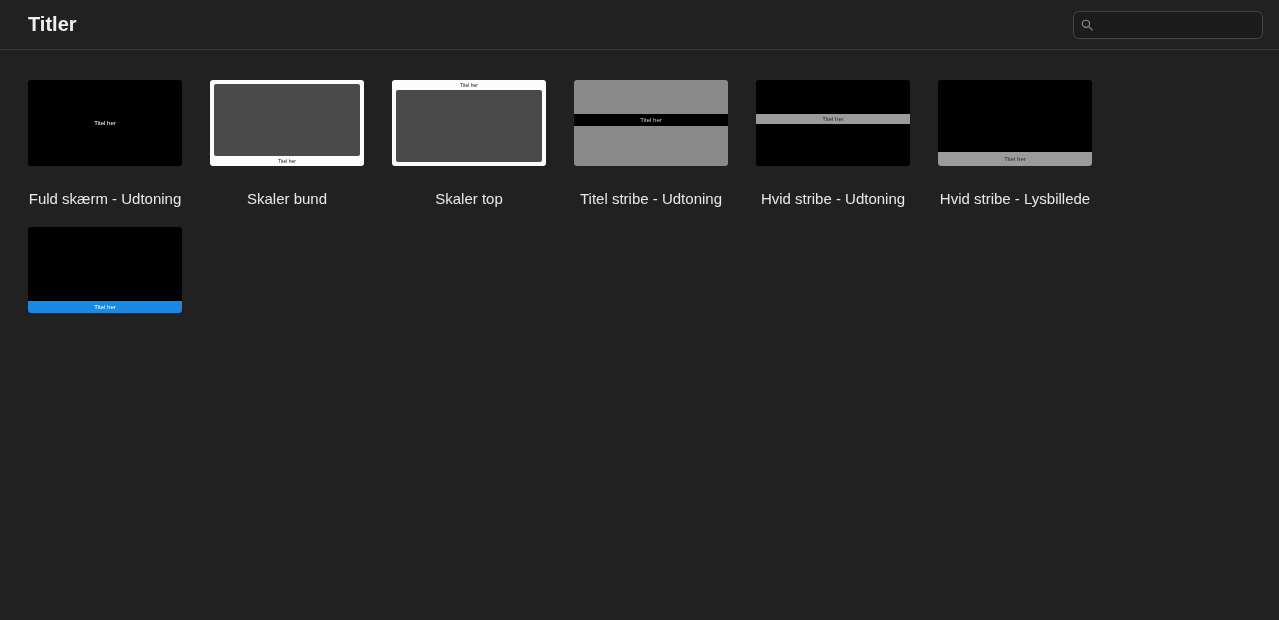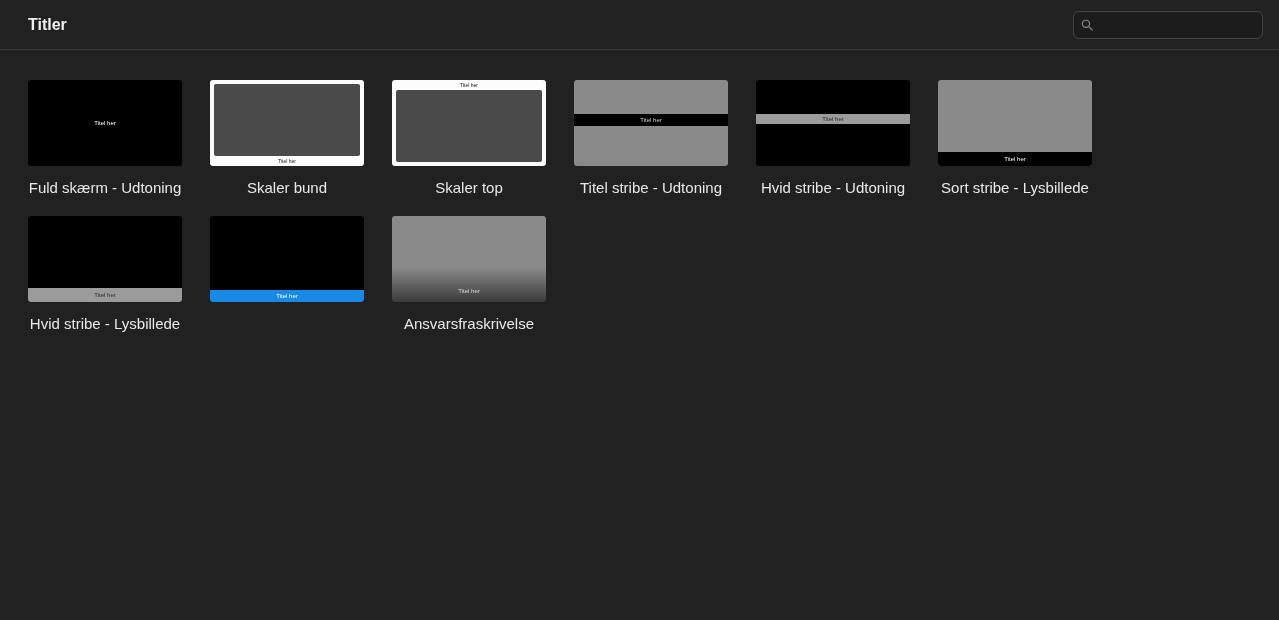--- a/index.html
+++ b/index.html
@@ -17,21 +17,21 @@
     }
     .header {
       display: flex;
       justify-content: space-between;
       align-items: center;
       padding: 10px 16px 10px 28px;
       border-bottom: 1px solid #3a3a3a;
       height: 50px;
     }
     .header-title {
-      font-size: 16px;
+      font-size: 20px;
       font-weight: 600;
       color: #f0f0f0;
     }
     .search-box {
       width: 190px;
       height: 28px;
       background-color: #1c1c1c;
       border: 1px solid #454545;
       border-radius: 6px;
       display: flex;
@@ -77,21 +77,21 @@
     }
     .thumb-label {
       font-size: 6px;
       color: #fff;
       text-align: center;
       width: 100%;
       white-space: nowrap;
       position: absolute;
     }
     .tile-label {
-      margin-top: 12px;
+      margin-top: 23px;
       font-size: 15px;
       color: #e8e8e8;
       text-align: center;
       line-height: 1.3;
       max-width: 170px;
     }
 
     
 
     
@@ -312,47 +312,33 @@
     <div class="tile">
       <div class="thumb whitestripe-fade">
         <div class="stripe">
           <span class="thumb-label">Titel her</span>
         </div>
       </div>
       <div class="tile-label">Hvid stribe - Udtoning</div>
     </div>
 
 
-    <div class="tile">
-      <div class="thumb blackstripe-slide">
-        <div class="bar">
-          <span class="thumb-label">Titel her</span>
-        </div>
-      </div>
-      <div class="tile-label">Sort stribe - Lysbillede</div>
-    </div>
 
     <div class="tile">
       <div class="thumb whitestripe-slide">
         <div class="bar">
           <span class="thumb-label">Titel her</span>
         </div>
       </div>
       <div class="tile-label">Hvid stribe - Lysbillede</div>
     </div>
 
     <div class="tile">
       <div class="thumb colorstripe-slide">
         <div class="bar">
           <span class="thumb-label">Titel her</span>
         </div>
       </div>
     </div>
 
-    <div class="tile">
-      <div class="thumb disclaimer">
-        <span class="thumb-label">Titel her</span>
-      </div>
-      <div class="tile-label">Ansvarsfraskrivelse</div>
-    </div>
 
   </div>
 </div>
 
 </body></html>

